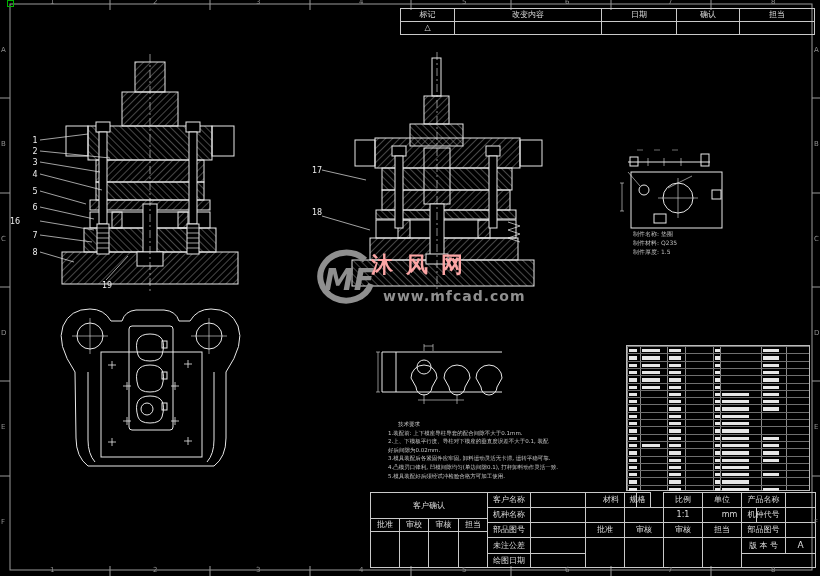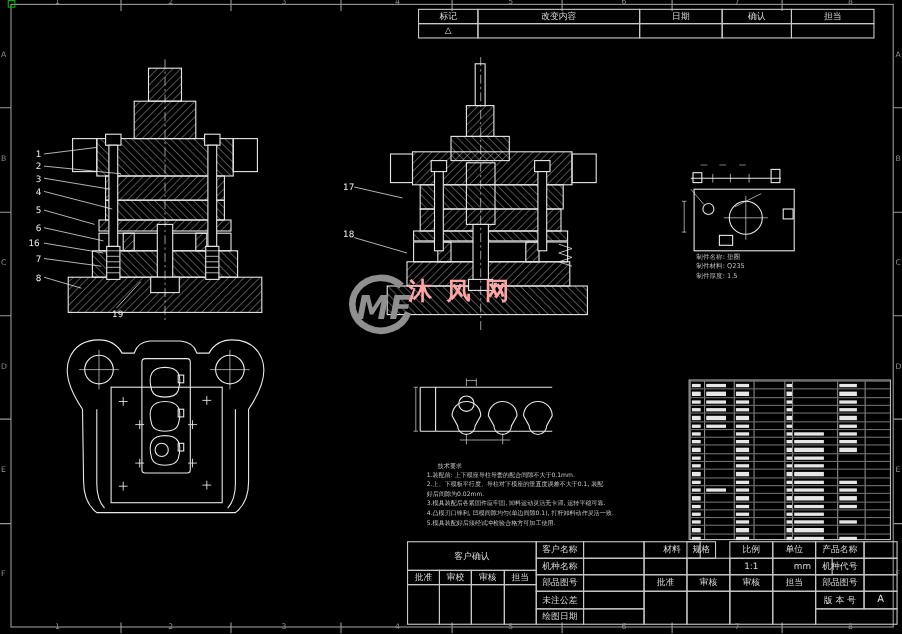--- a/index.html
+++ b/index.html
@@ -167,52 +167,53 @@
       <line x1="40" y1="235" x2="92" y2="242"></line>
       <line x1="40" y1="252" x2="74" y2="262"></line>
       <line x1="106" y1="280" x2="128" y2="256"></line>
       <line x1="322" y1="170" x2="366" y2="180"></line>
       <line x1="322" y1="216" x2="370" y2="230"></line>
     </g>
   </svg>
 
   <div class="grip"></div>
 
-  <div class="abs" style="left:380px;top:8px;width:415px;height:27px">
+  <div class="abs" style="left:400px;top:8px;width:415px;height:27px">
     <div class="c" style="left:0;top:0;width:55px;height:14px">标记</div>
     <div class="c" style="left:54px;top:0;width:148px;height:14px">改变内容</div>
     <div class="c" style="left:201px;top:0;width:76px;height:14px">日期</div>
     <div class="c" style="left:276px;top:0;width:64px;height:14px">确认</div>
     <div class="c" style="left:339px;top:0;width:76px;height:14px">担当</div>
     <div class="c" style="left:0;top:13px;width:55px;height:14px">△</div>
     <div class="c" style="left:54px;top:13px;width:148px;height:14px"></div>
     <div class="c" style="left:201px;top:13px;width:76px;height:14px"></div>
     <div class="c" style="left:276px;top:13px;width:64px;height:14px"></div>
     <div class="c" style="left:339px;top:13px;width:76px;height:14px"></div>
   </div>
 
   <div class="balloon" style="left:28px;top:136px">1</div>
   <div class="balloon" style="left:28px;top:147px">2</div>
   <div class="balloon" style="left:28px;top:158px">3</div>
   <div class="balloon" style="left:28px;top:170px">4</div>
   <div class="balloon" style="left:28px;top:187px">5</div>
   <div class="balloon" style="left:28px;top:203px">6</div>
-  <div class="balloon" style="left:24px;top:217px">16</div>
+  <div class="balloon" style="left:8px;top:217px">16</div>
   <div class="balloon" style="left:28px;top:231px">7</div>
   <div class="balloon" style="left:28px;top:248px">8</div>
   <div class="balloon" style="left:100px;top:281px">19</div>
   <div class="balloon" style="left:310px;top:166px">17</div>
   <div class="balloon" style="left:310px;top:208px">18</div>
 
   <div class="abs" style="left:313px;top:248px;width:230px;height:62px">
     <svg class="abs" style="left:0;top:0" width="64" height="60">
       <path d="M52,12 A26,24 0 1 0 58,36" fill="none" stroke="#8f8f8f" stroke-width="6"></path>
       <text x="11" y="42" font-size="30" font-style="italic" font-weight="bold" fill="#8f8f8f">MF</text>
     </svg>
     <div class="wm-name">沐风网</div>
+    <div class="wm-url">www.mfcad.com</div>
   </div>
 
   <div class="abs" style="left:633px;top:229px">
     <div class="pinfo">制件名称: 垫圈</div>
     <div class="pinfo">制件材料: Q235</div>
     <div class="pinfo">制件厚度: 1.5</div>
   </div>
 
   <div class="abs" style="left:388px;top:420px;width:195px">
     <div class="note-line" style="margin-left:10px">技术要求</div>

